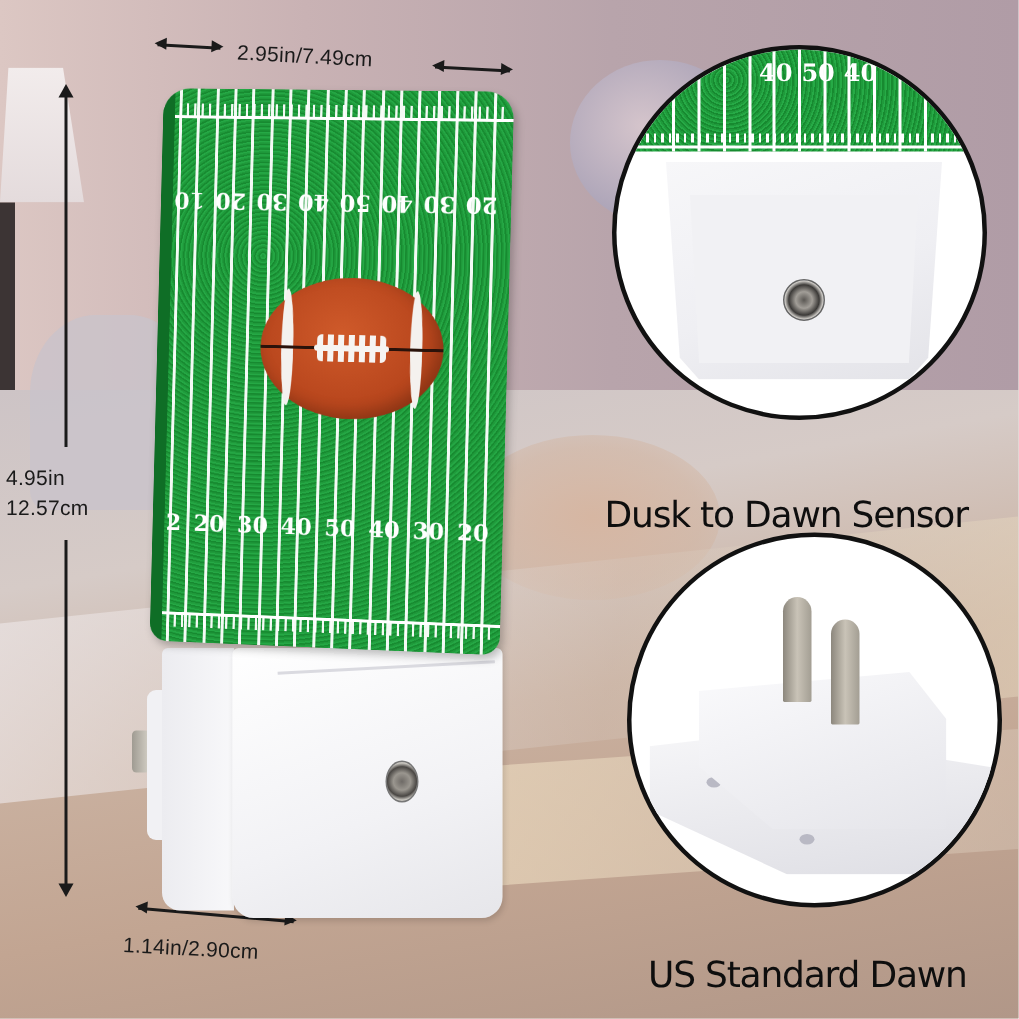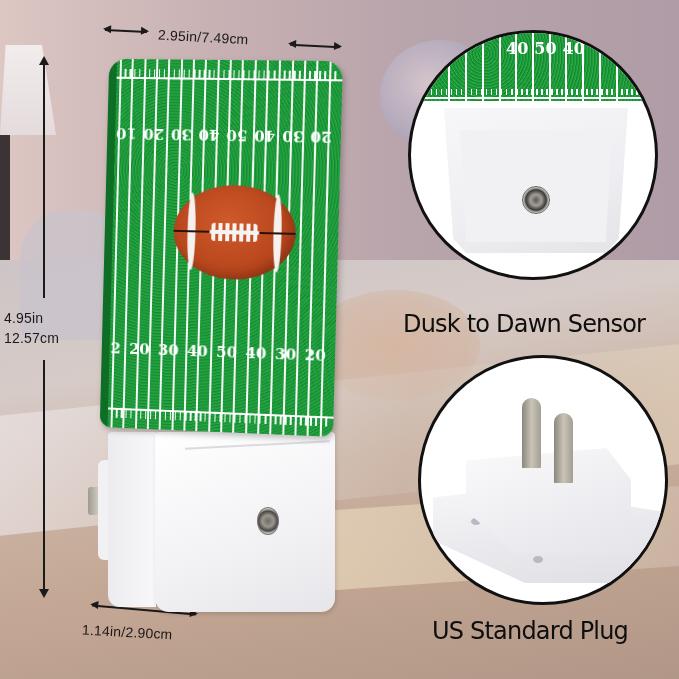--- a/index.html
+++ b/index.html
@@ -110,21 +110,21 @@
     .plug-top { position: absolute; left: 45px; top: 90px; width: 165px; height: 105px; background: linear-gradient(160deg, #fafafc, #e5e5ea);
       clip-path: polygon(0 12%, 85% 0, 100% 30%, 100% 100%, 30% 100%, 0 60%); }
     .plug-base { position: absolute; left: 12px; top: 130px; width: 230px; height: 95px; background: linear-gradient(170deg, #f6f6f8, #dedee4);
       clip-path: polygon(0 10%, 35% 0, 100% 25%, 100% 100%, 40% 100%, 0 55%); }
     .plug-slot { position: absolute; width: 10px; height: 7px; border-radius: 50%; background: #b9b9c4; }
     .blade { position: absolute; width: 19px; height: 70px; background: linear-gradient(90deg, #8c877d, #c9c3b7 50%, #a39e93);
       border-radius: 10px 10px 1px 1px; }
     .blade-1 { left: 101px; top: 40px; }
     .blade-2 { left: 133px; top: 55px; }
 
-    .caption { position: absolute; font-family: "DejaVu Sans", sans-serif; color: #0e0e0e; font-size: 24px; letter-spacing: -.8px; }
+    .caption { position: absolute; font-family: "DejaVu Sans", sans-serif; color: #0e0e0e; font-size: 24px; letter-spacing: -.8px; margin-top: 19px; }
     .caption-sensor { left: 403px; top: 310px; }
     .caption-plug { left: 432px; top: 617px; }
   </style>
 </head>
 <body>
 
 <div class="bg-layer bg-wall"></div>
 <div class="bg-layer bg-lamp-shade"></div>
 <div class="bg-layer bg-lamp-base"></div>
 <div class="bg-layer bg-bed"></div>
@@ -248,13 +248,13 @@
 
 <div class="inset inset-plug">
   <div class="plug-base">
     <div class="plug-slot" style="left:38px;top:30px;"></div>
     <div class="plug-slot" style="left:100px;top:68px;"></div>
   </div>
   <div class="plug-top"></div>
   <div class="blade blade-1"></div>
   <div class="blade blade-2"></div>
 </div>
-<div class="caption caption-plug">US Standard Plug</div>
+<div class="caption caption-plug">US Standard Dawn</div>
 
 </body></html>

